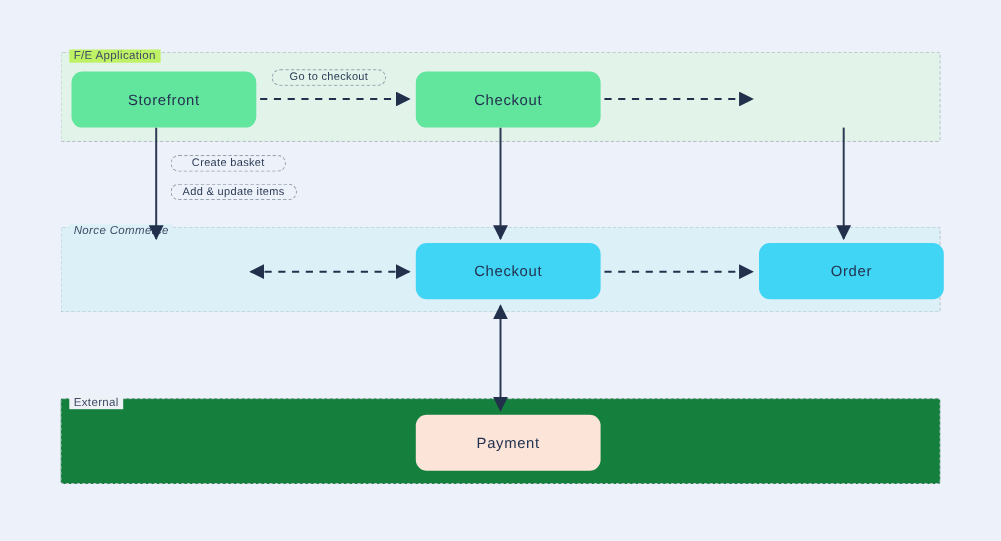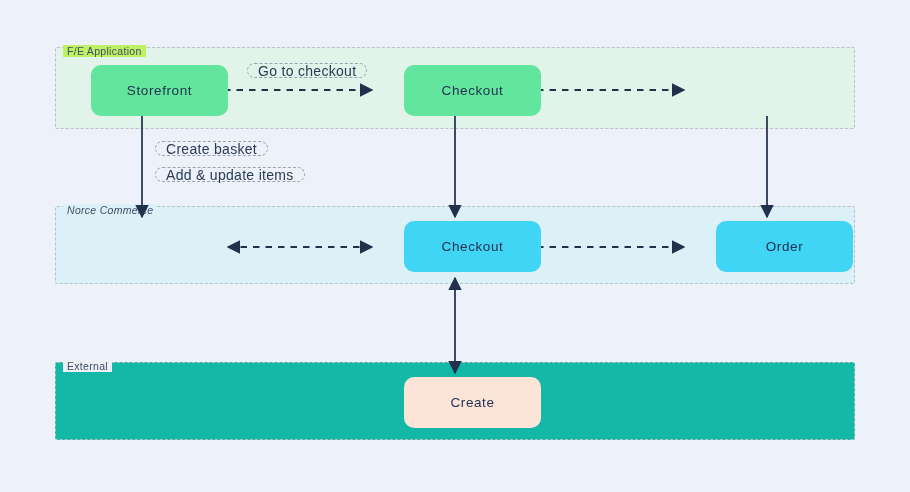--- a/index.html
+++ b/index.html
@@ -25,36 +25,35 @@
     padding: 0 4px;
     font-size: 10.5px;
     letter-spacing: 0.3px;
     color: #3f4c66;
     white-space: nowrap;
   }
   .group-fe       { left: 55px; top: 47px;  width: 800px; height: 82px; background: #e2f3ea; }
   .group-fe .group-label { background: #bef264; }
   .group-norce    { left: 55px; top: 206px; width: 800px; height: 78px; background: #dcf0f8; }
   .group-norce .group-label { background: #dcf0f8; font-style: italic; }
-  .group-external { left: 55px; top: 362px; width: 800px; height: 78px; background: #14b8a6; }
+  .group-external { left: 55px; top: 362px; width: 800px; height: 78px; background: #15803d; }
   .group-external .group-label { background: #eef1f6; }
 
   
   .node {
     position: absolute;
-    width: 137px;
+    width: 168px;
     height: 51px;
     border-radius: 10px;
     display: flex;
     align-items: center;
     justify-content: center;
     font-size: 13.5px;
     letter-spacing: 0.6px;
     color: #233250;
-    margin-left: 26px;
   }
   .node-green { background: #62e59d; }
   .node-blue  { background: #40d4f5; }
   .node-peach { background: #fce4d8; }
   .n-storefront     { left: 65px;  top: 65px;  }
   .n-checkout-fe    { left: 378px; top: 65px;  }
   .n-order-history  { left: 690px; top: 65px;  }
   .n-basket         { left: 65px;  top: 221px; }
   .n-checkout-norce { left: 378px; top: 221px; }
   .n-order          { left: 690px; top: 221px; }
@@ -62,21 +61,21 @@
 
   
   .chip {
     position: absolute;
     height: 15px;
     border: 1px dashed #98a3b1;
     border-radius: 8px;
     display: flex;
     align-items: center;
     justify-content: center;
-    font-size: 14px;
+    font-size: 10px;
     letter-spacing: 0.3px;
     color: #2a3a55;
     white-space: nowrap;
     padding: 0 10px;
   }
   .chip-go-to-checkout { left: 247px; top: 63px;  min-width: 104px; }
   .chip-create-basket  { left: 155px; top: 141px; min-width: 105px; }
   .chip-add-items      { left: 155px; top: 167px; min-width: 105px; }
 
   
@@ -119,19 +118,19 @@
     <path class="edge-solid" d="M 142 116 V 217" marker-end="url(#arrow)"></path>
     <path class="edge-solid" d="M 455 116 V 217" marker-end="url(#arrow)"></path>
     <path class="edge-solid" d="M 767 116 V 217" marker-end="url(#arrow)"></path>
     <path class="edge-solid" d="M 455 278 V 373" marker-start="url(#arrow)" marker-end="url(#arrow)"></path>
   </svg>
 
   <div class="node node-green n-storefront">Storefront</div>
   <div class="node node-green n-checkout-fe">Checkout</div>
   <div class="node node-blue n-checkout-norce">Checkout</div>
   <div class="node node-blue n-order">Order</div>
-  <div class="node node-peach n-payment">Create</div>
+  <div class="node node-peach n-payment">Payment</div>
 
   <div class="chip chip-go-to-checkout">Go to checkout</div>
   <div class="chip chip-create-basket">Create basket</div>
   <div class="chip chip-add-items">Add &amp; update items</div>
 
 </div>
 
 </body></html>

